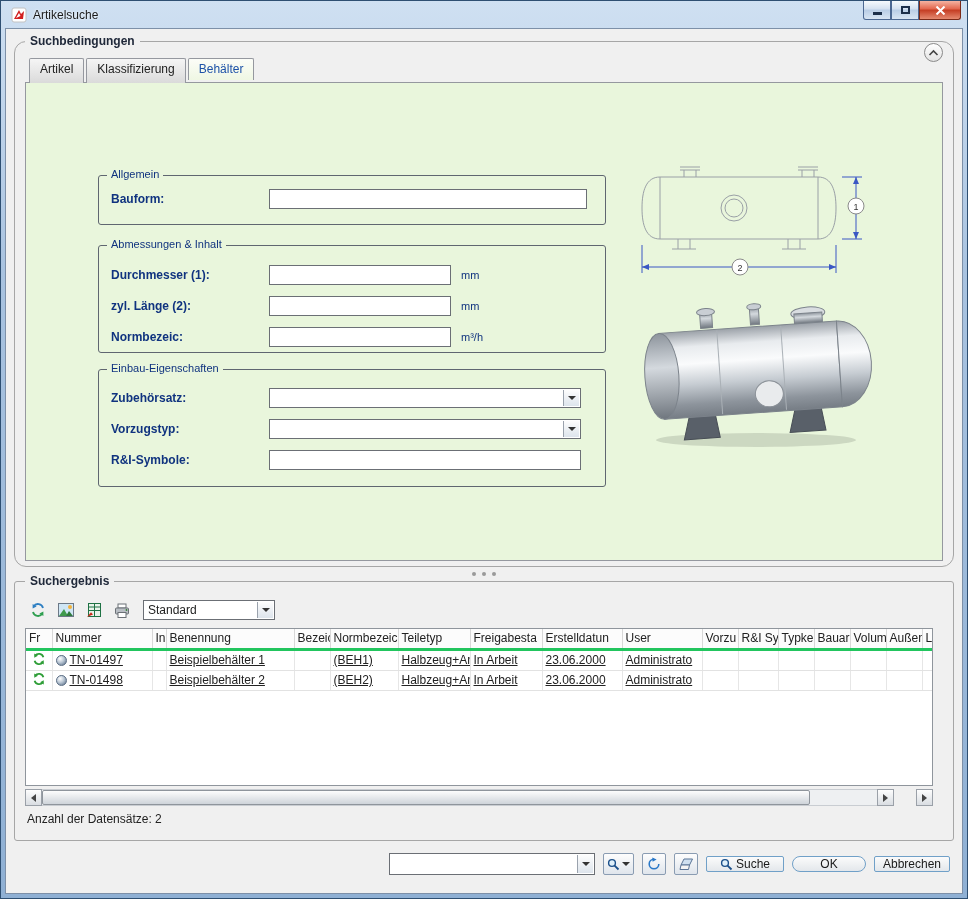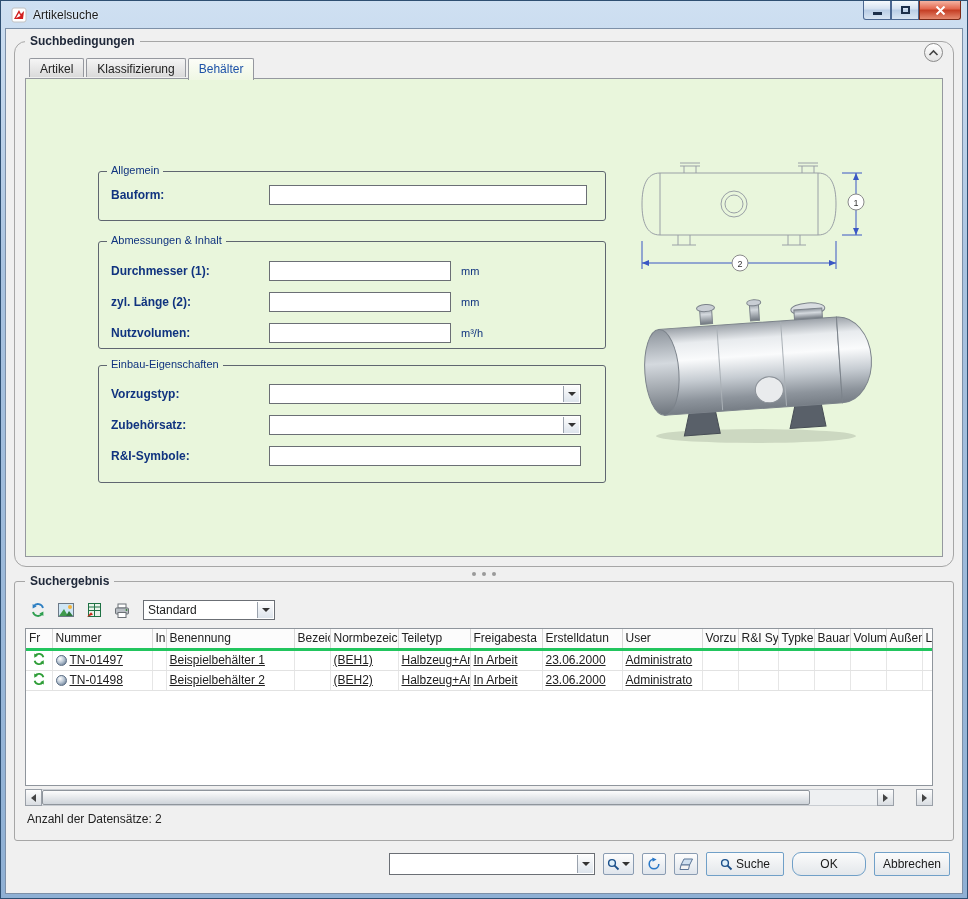--- a/index.html
+++ b/index.html
@@ -31,21 +31,21 @@
     font-weight:bold; color:#20293a; font-size:12px; }
   .gb-suchbedingungen { margin-top:12px; height:526px; padding:16px 10px 10px 10px;border-radius:12px; }
   .gb-suchergebnis { height:260px; padding:14px 20px 6px 10px; }
 
   .collapse-btn { position:absolute; top:1px; right:10px; width:19px; height:19px; border-radius:50%;
     border:1px solid #8a8a8a; background:linear-gradient(#ffffff,#e3e3e3); display:flex;
     align-items:center; justify-content:center; cursor:pointer; }
 
   
   .tabs { display:flex; margin-left:4px; position:relative; z-index:2; }
-  .tab { padding:3px 10px 3px 10px; height:19px; border:1px solid #95989f; border-bottom:none;
+  .tab { padding:3px 10px 3px 10px; height:25px; border:1px solid #95989f; border-bottom:none;
     background:linear-gradient(#f5f5f5,#dadada); margin-right:2px; border-radius:2px 2px 0 0;
     font-size:12px; color:#222; cursor:pointer; }
   .tab.active { background:linear-gradient(#fcfdf8,#eff7e3); color:#1e52a8; height:22px;
     margin-bottom:-1px; z-index:3; position:relative; }
 
   .tab-panel { position:relative; border:1px solid #95989f; background:#e9f6dc; height:479px; margin-top:-1px; }
 
   
   .inner-group { position:absolute; border:1px solid #5f6670; border-radius:3px; background:#e9f6dc; }
   .ig-title { position:absolute; top:-8px; left:8px; background:#e9f6dc; padding:0 4px;
@@ -106,21 +106,21 @@
   .tri-left  { width:0; height:0; border-top:4px solid transparent; border-bottom:4px solid transparent; border-right:5px solid #444; }
   .tri-right { width:0; height:0; border-top:4px solid transparent; border-bottom:4px solid transparent; border-left:5px solid #444; }
 
   .res-status { margin:6px 0 0 2px; font-size:12px; color:#222; }
 
   
   .footer { flex:1; display:flex; align-items:center; justify-content:flex-end; gap:8px; padding:0 12px 6px 0; }
   .footer .combo { width:206px; height:22px; }
   .mini-btn { height:22px; min-width:24px; padding:0 3px; border:1px solid #8a9cb2; border-radius:2px;
     background:linear-gradient(#fdfdfd,#dfe5ec); display:flex; align-items:center; justify-content:center; gap:2px; cursor:pointer; }
-  .push-btn { height:24px; border:1px solid #70a0c8; border-radius:2px;
+  .push-btn { height:16px; border:1px solid #70a0c8; border-radius:2px;
     background:linear-gradient(#fbfbfb,#e3e7eb); font-size:12px; color:#1a1a1a;
     display:flex; align-items:center; justify-content:center; gap:3px; cursor:pointer;
     font-family:"Liberation Sans", sans-serif; }
   .btn-suche { width:78px; } .btn-ok { width:74px;border-radius:9px; } .btn-abbrechen { width:76px; }
 </style>
 </head>
 <body>
 
 <div class="window">
 
@@ -180,39 +180,39 @@
             <label>Durchmesser (1):</label>
             <input class="tbox w-mid" type="text" value="" style="">
             <span class="unit">mm</span>
           </div>
           <div class="field">
             <label>zyl. Länge (2):</label>
             <input class="tbox w-mid" type="text" value="" style="">
             <span class="unit">mm</span>
           </div>
           <div class="field">
-            <label>Nutzvolumen:</label>
+            <label>Normbezeic:</label>
             <input class="tbox w-mid" type="text" value="" style="">
             <span class="unit">m³/h</span>
           </div>
         </div>
 
         <div class="inner-group g-einbau">
           <span class="ig-title">Einbau-Eigenschaften</span>
           <div class="field">
-            <label>Vorzugstyp:</label>
+            <label>Zubehörsatz:</label>
             <div class="combo w-combo">
               <span class="val"></span>
               <span class="arrow">
                   <span class="tri-down"></span>
                 </span>
             </div>
           </div>
           <div class="field">
-            <label>Zubehörsatz:</label>
+            <label>Vorzugstyp:</label>
             <div class="combo w-combo">
               <span class="val"></span>
               <span class="arrow">
                   <span class="tri-down"></span>
                 </span>
             </div>
           </div>
           <div class="field">
             <label>R&amp;I-Symbole:</label>
             <input class="tbox" style="width: 312px;" type="text" value="">

